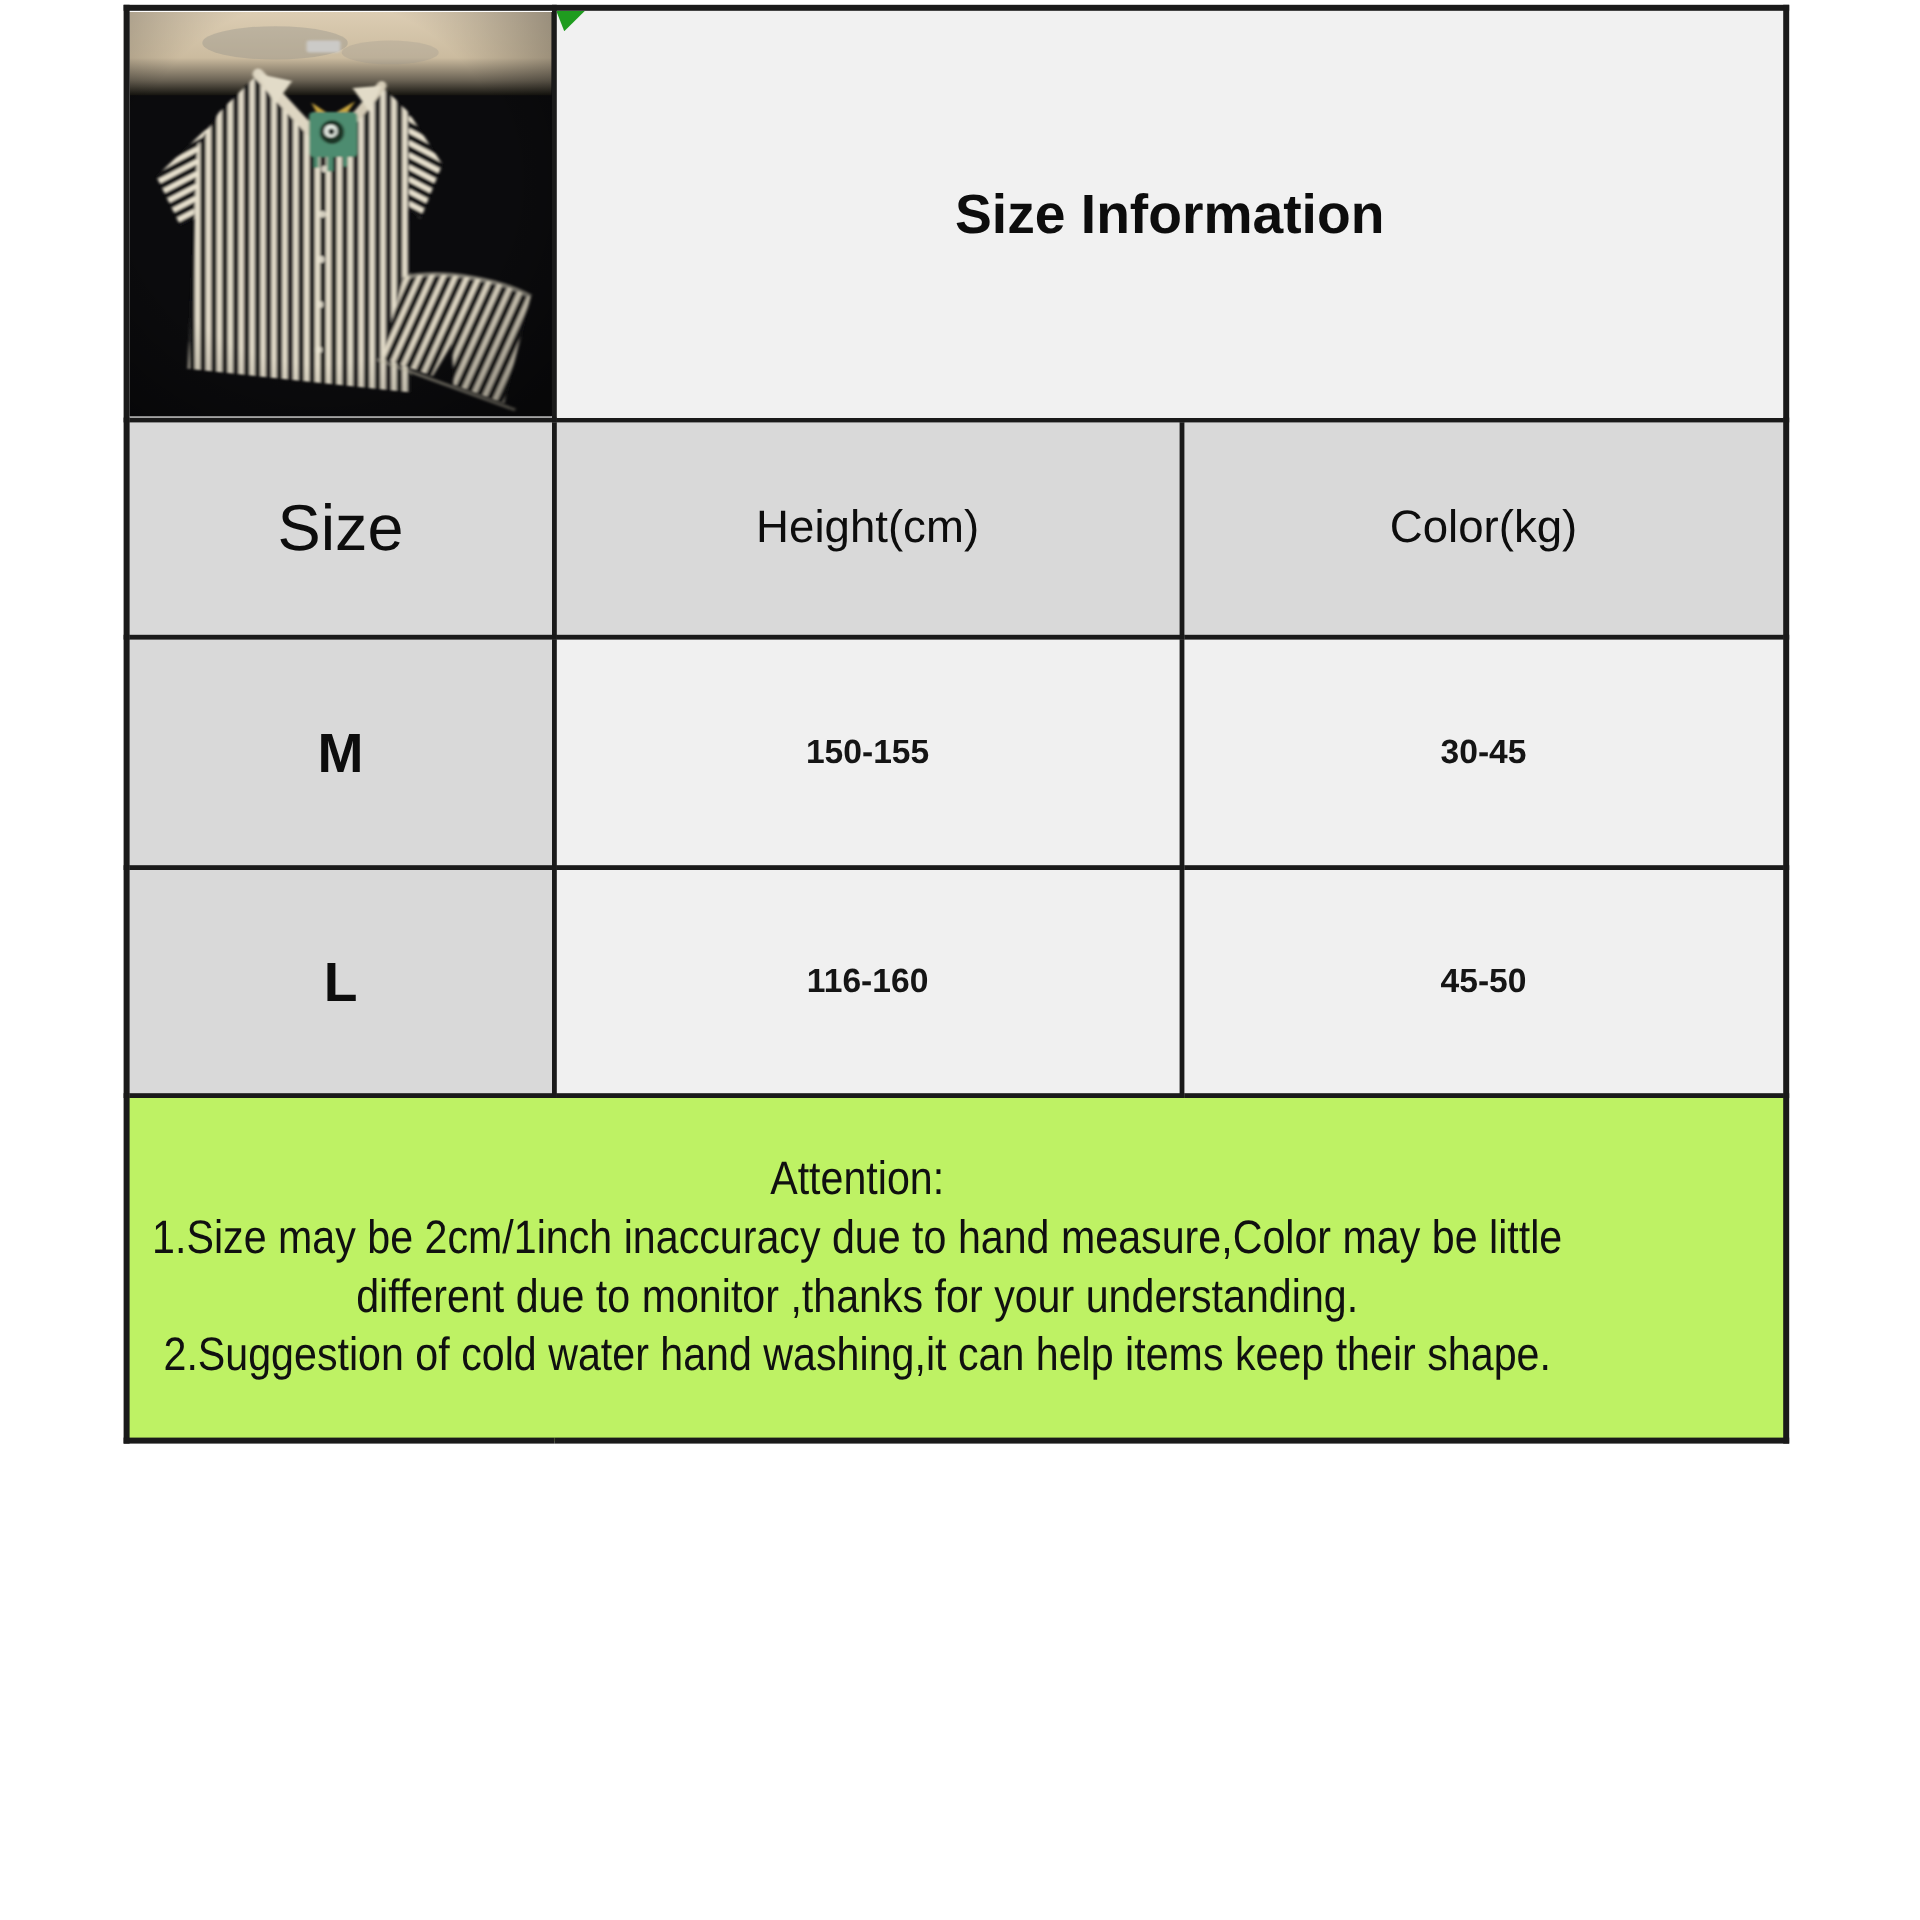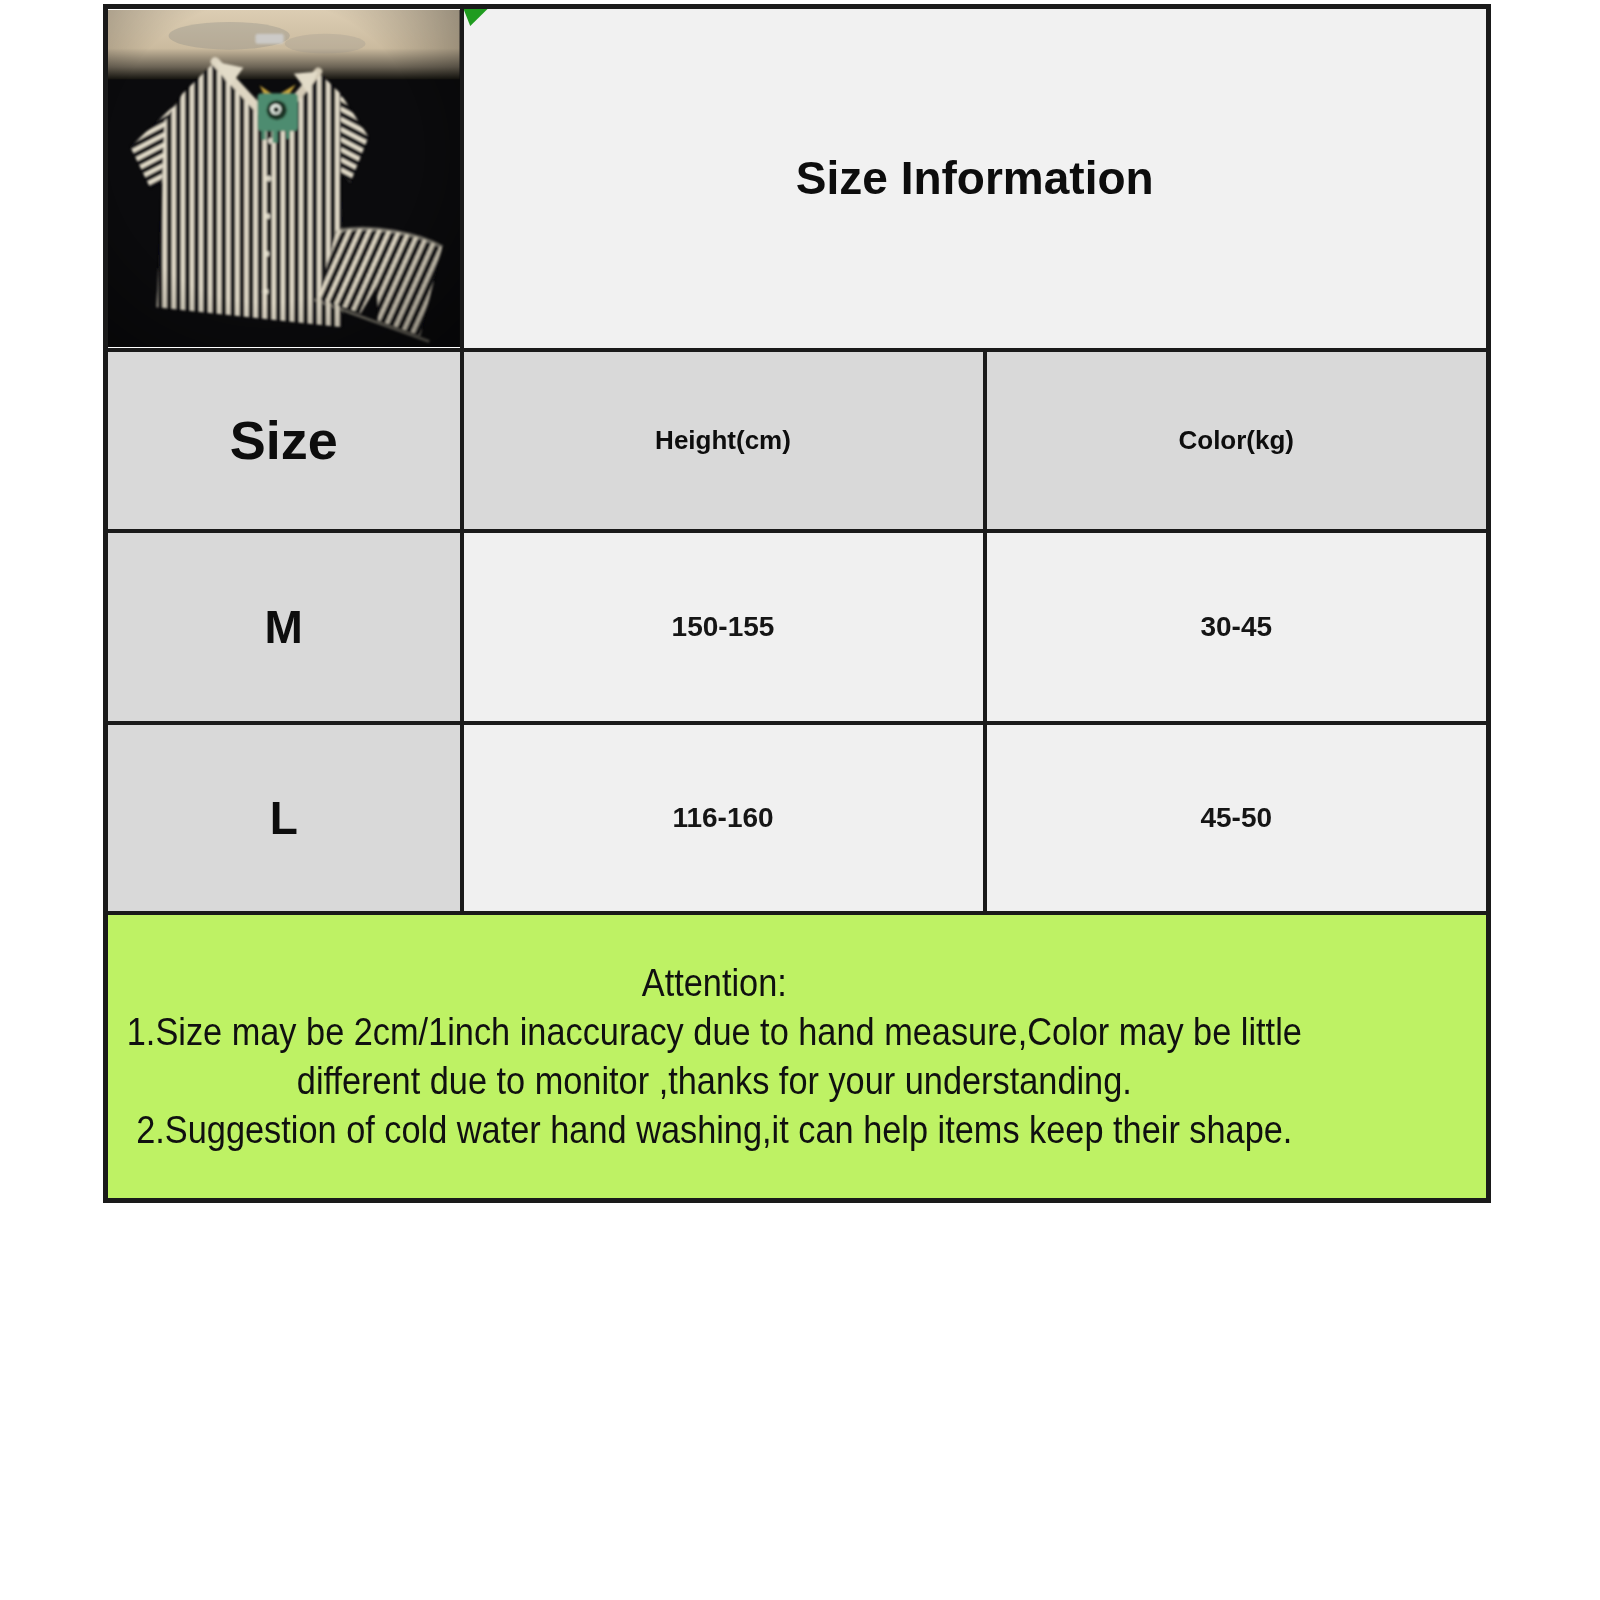--- a/index.html
+++ b/index.html
@@ -22,22 +22,22 @@
   .photo-wrap{width:100%;height:337px;background:#0b0b0d;overflow:hidden;}
   .photo-wrap svg{display:block;width:100%;height:100%;}
   td.title-cell{background:#f1f1f1;position:relative;}
   .title-text{font-size:46px;font-weight:700;letter-spacing:0px;color:#0d0d0d;}
   .corner-marker{
     position:absolute;top:0;left:0;width:24px;height:17px;background:#1f9c1f;
     clip-path:polygon(0 0,100% 0,28% 100%);
   }
   
   tr.head-row th{background:#d9d9d9;color:#0d0d0d;}
-  th.size-head{font-size:54px;font-weight:700;}
-  th.metric-head{font-size:26px;font-weight:700;}
+  th.size-head{font-size:54px;font-weight:400;}
+  th.metric-head{font-size:38px;font-weight:400;}
   
   td.size-label{background:#d9d9d9;font-size:46px;font-weight:700;color:#0d0d0d;}
   td.value-cell{background:#f0f0f0;font-size:28px;font-weight:700;color:#151515;}
   
   td.note-cell{background:#bef264;text-align:left;vertical-align:top;padding:6px 8px 0 8px;}
   .note-line{
     white-space:nowrap;font-size:39px;font-weight:400;line-height:49px;color:#101010;
     transform:scaleX(0.88);transform-origin:0 50%;
   }
 </style>

